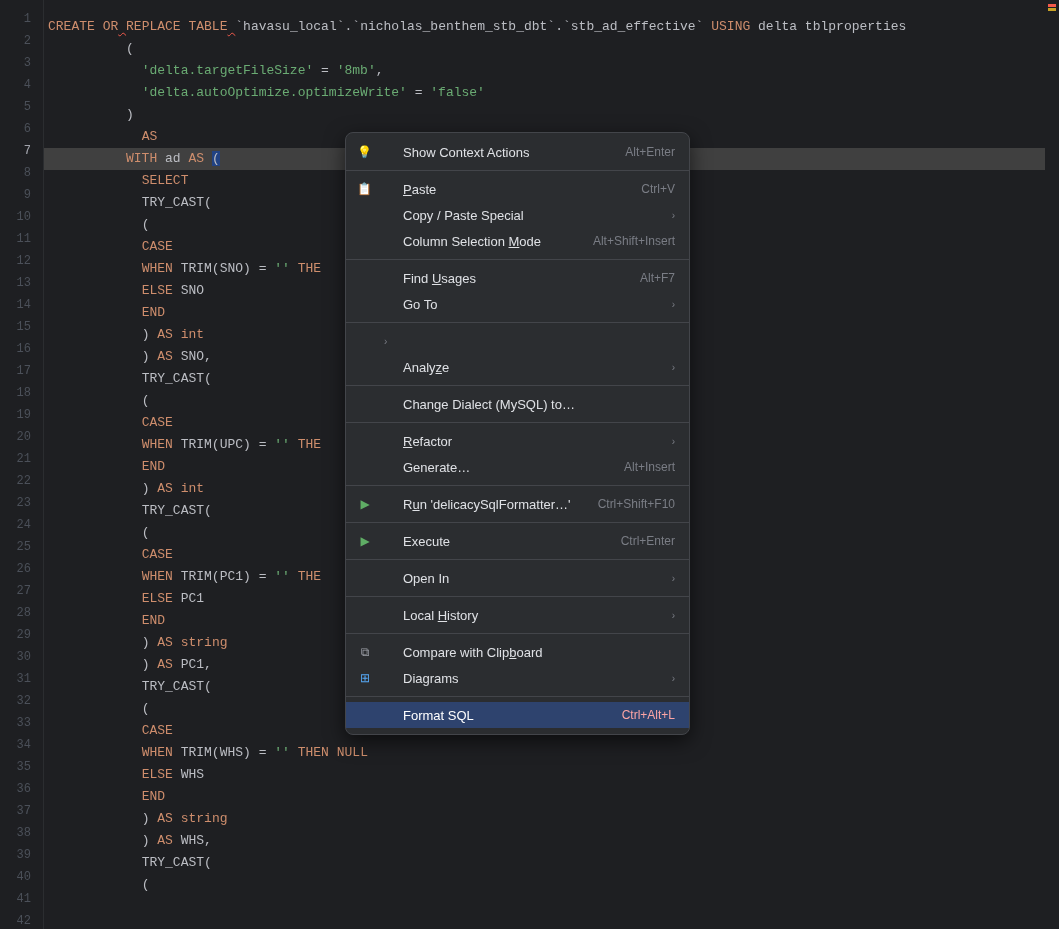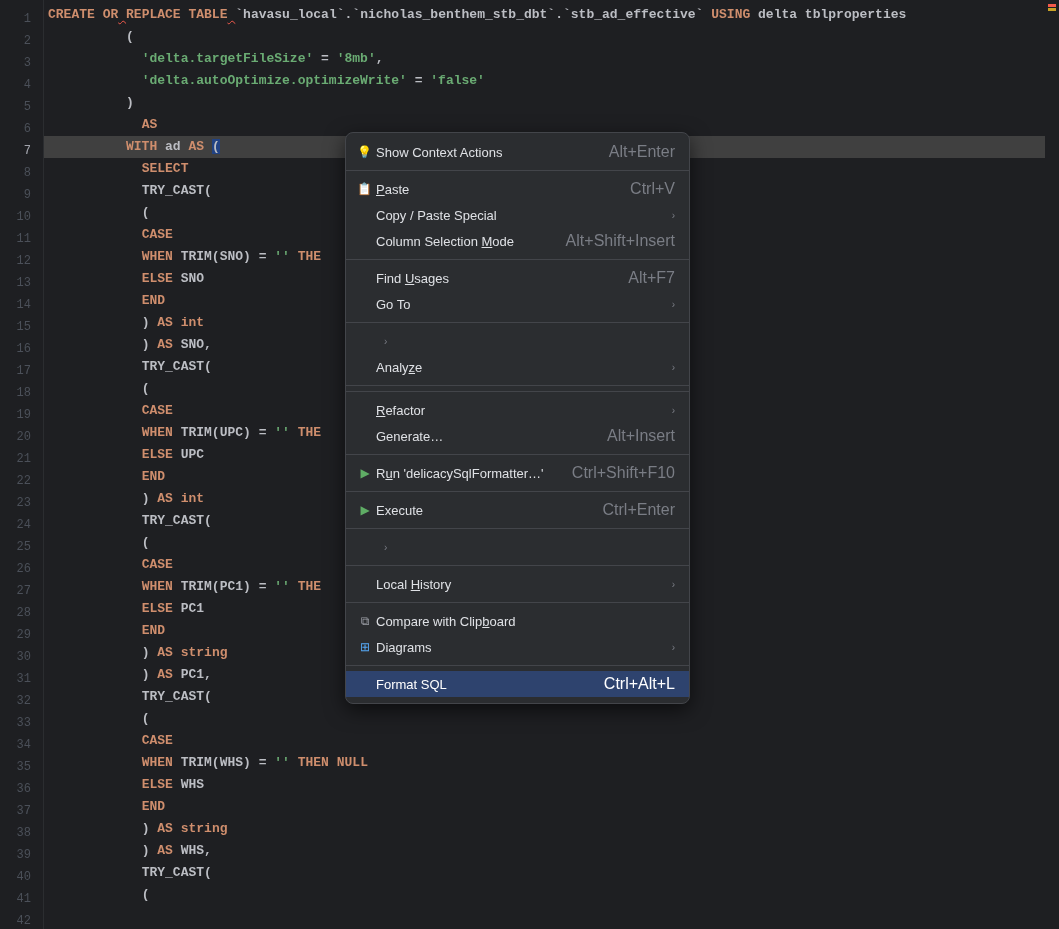--- a/index.html
+++ b/index.html
@@ -29,24 +29,23 @@
     height:22px;
     line-height:22px;
     text-align:right;
     padding-right:12px;
     color:#4b5059;
     font-size:12px;
   }
   .ln.current { color:#a1a3ab; }
   .code {
     flex:1;
-    padding-top:4px;
+    padding-top:16px;
     position:relative;
     overflow:hidden;
-    font-weight:bold;
   }
   .line {
     height:22px;
     line-height:22px;
     white-space:pre;
     padding-left:4px;
   }
   .line.current {
     background:#404040;
   }
@@ -72,25 +71,25 @@
     color:#dfe1e5;
   }
   .mi {
     display:flex;
     align-items:center;
     height:26px;
     padding:0 14px 0 10px;
     cursor:default;
   }
   .mi .icon { width:18px; text-align:center; color:#9da0a8; font-size:12px; flex-shrink:0;}
-  .mi .lbl { flex:1; padding-left:2px; white-space:nowrap; overflow:hidden;}
-  .mi .sc  { color:#7a7d85; font-size:16px; padding-left:10px;}
+  .mi .lbl { flex:1; padding-left:2px; white-space:nowrap; overflow:hidden;margin-left:27px;}
+  .mi .sc  { color:#7a7d85; font-size:12px; padding-left:10px;}
   .mi .arw { color:#7a7d85; font-size:10px; padding-left:10px;}
   .mi.highlight { background:#2e436e; color:#ffffff;}
-  .mi.highlight .sc { color:#ffffff;}
+  .mi.highlight .sc { color:#fca5a5;}
   .sep { height:1px; background:#43454a; margin:5px 0;}
   .u { text-decoration:underline; }
   
   .vscroll {
     position:absolute;
     right:0; top:0;
     width:14px; height:100%;
     background:#1e1f22;
   }
   .vscroll .errmark {
@@ -162,21 +161,20 @@
       <div class="line">            <span class="k-orange">CASE</span></div>
       <div class="line">            <span class="k-orange">WHEN</span> <span class="ident">TRIM(SNO) =</span> <span class="str">''</span> <span class="k-orange">THE</span></div>
       <div class="line">            <span class="k-orange">ELSE</span> <span class="ident">SNO</span></div>
       <div class="line">            <span class="k-orange">END</span></div>
       <div class="line">            <span class="punc">)</span> <span class="k-orange">AS</span> <span class="k-orange">int</span></div>
       <div class="line">            <span class="punc">)</span> <span class="k-orange">AS</span> <span class="ident">SNO,</span></div>
       <div class="line">            <span class="ident">TRY_CAST(</span></div>
       <div class="line">            <span class="punc">(</span></div>
       <div class="line">            <span class="k-orange">CASE</span></div>
       <div class="line">            <span class="k-orange">WHEN</span> <span class="ident">TRIM(UPC) =</span> <span class="str">''</span> <span class="k-orange">THE</span></div>
-      <div class="line">            <span class="k-orange">ELSE</span> <span class="ident">UPC</span></div>
       <div class="line">            <span class="k-orange">END</span></div>
       <div class="line">            <span class="punc">)</span> <span class="k-orange">AS</span> <span class="k-orange">int</span></div>
       <div class="line">            <span class="ident">TRY_CAST(</span></div>
       <div class="line">            <span class="punc">(</span></div>
       <div class="line">            <span class="k-orange">CASE</span></div>
       <div class="line">            <span class="k-orange">WHEN</span> <span class="ident">TRIM(PC1) =</span> <span class="str">''</span> <span class="k-orange">THE</span></div>
       <div class="line">            <span class="k-orange">ELSE</span> <span class="ident">PC1</span></div>
       <div class="line">            <span class="k-orange">END</span></div>
       <div class="line">            <span class="punc">)</span> <span class="k-orange">AS</span> <span class="k-orange">string</span></div>
       <div class="line">            <span class="punc">)</span> <span class="k-orange">AS</span> <span class="ident">PC1,</span></div>
@@ -235,20 +233,24 @@
     <div class="mi">
       <span class="icon"></span>
       <span class="arw">›</span>
     </div>
     <div class="mi">
       <span class="icon"></span>
       <span class="lbl">Analy<span class="u">z</span>e</span>
       <span class="arw">›</span>
     </div>
     <div class="sep"></div>
+    <div class="mi">
+      <span class="icon"></span>
+      <span class="lbl">Change Dialect (MySQL) to…</span>
+    </div>
     <div class="sep"></div>
     <div class="mi">
       <span class="icon"></span>
       <span class="lbl"><span class="u">R</span>efactor</span>
       <span class="arw">›</span>
     </div>
     <div class="mi">
       <span class="icon"></span>
       <span class="lbl">Generate…</span>
       <span class="sc">Alt+Insert</span>
@@ -261,20 +263,21 @@
     </div>
     <div class="sep"></div>
     <div class="mi">
       <span class="icon" style="color: rgb(95, 173, 101);">▶</span>
       <span class="lbl">Execute</span>
       <span class="sc">Ctrl+Enter</span>
     </div>
     <div class="sep"></div>
     <div class="mi">
       <span class="icon"></span>
+      <span class="lbl">Open In</span>
       <span class="arw">›</span>
     </div>
     <div class="sep"></div>
     <div class="mi">
       <span class="icon"></span>
       <span class="lbl">Local <span class="u">H</span>istory</span>
       <span class="arw">›</span>
     </div>
     <div class="sep"></div>
     <div class="mi">

